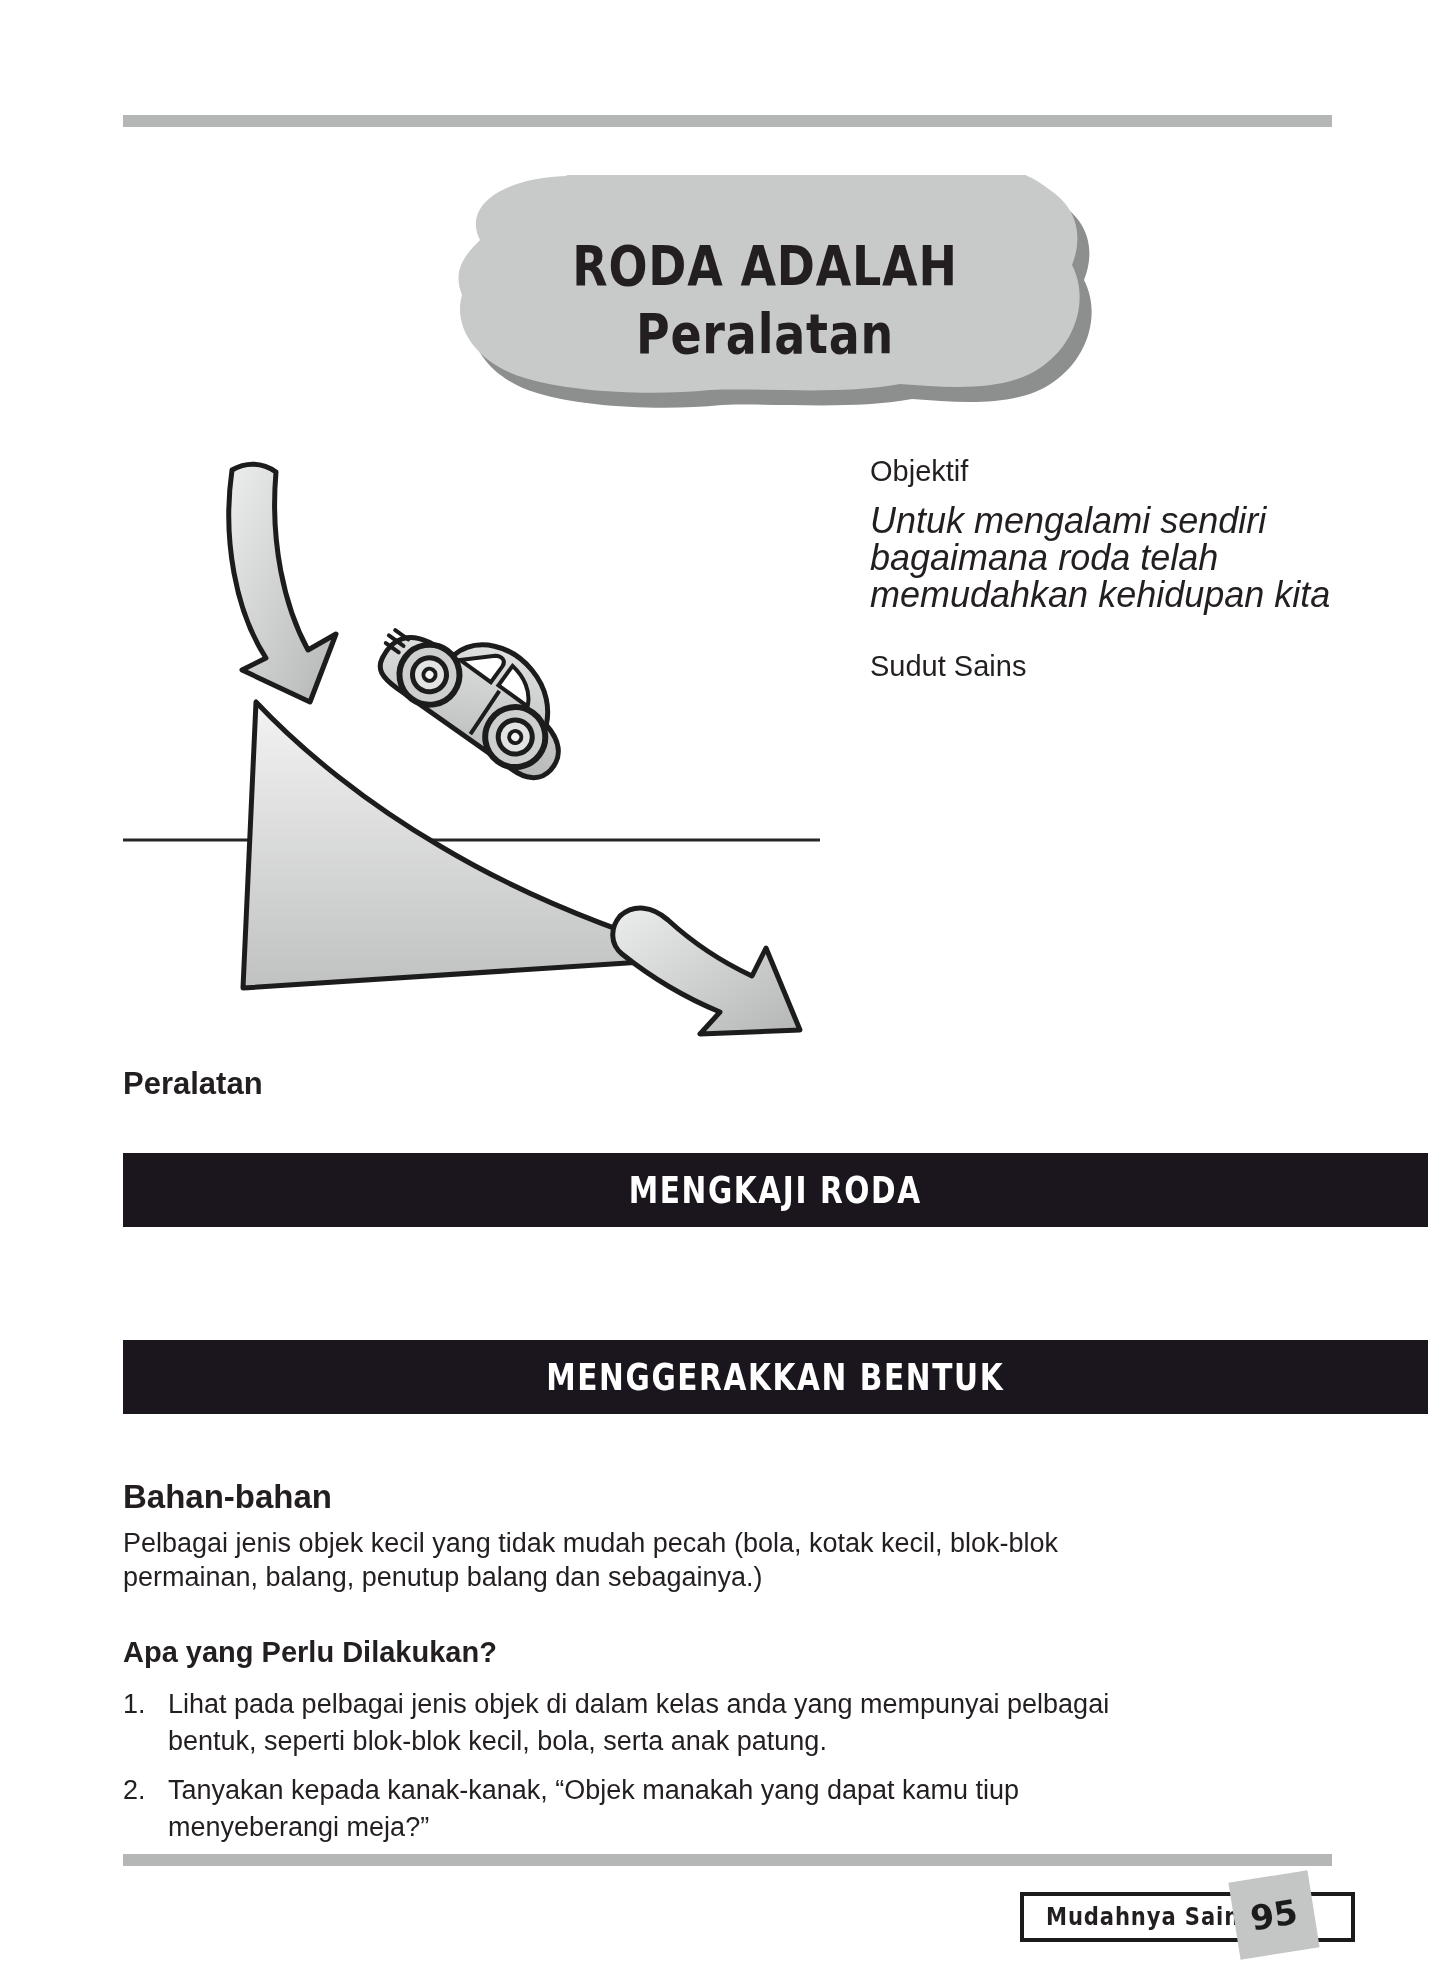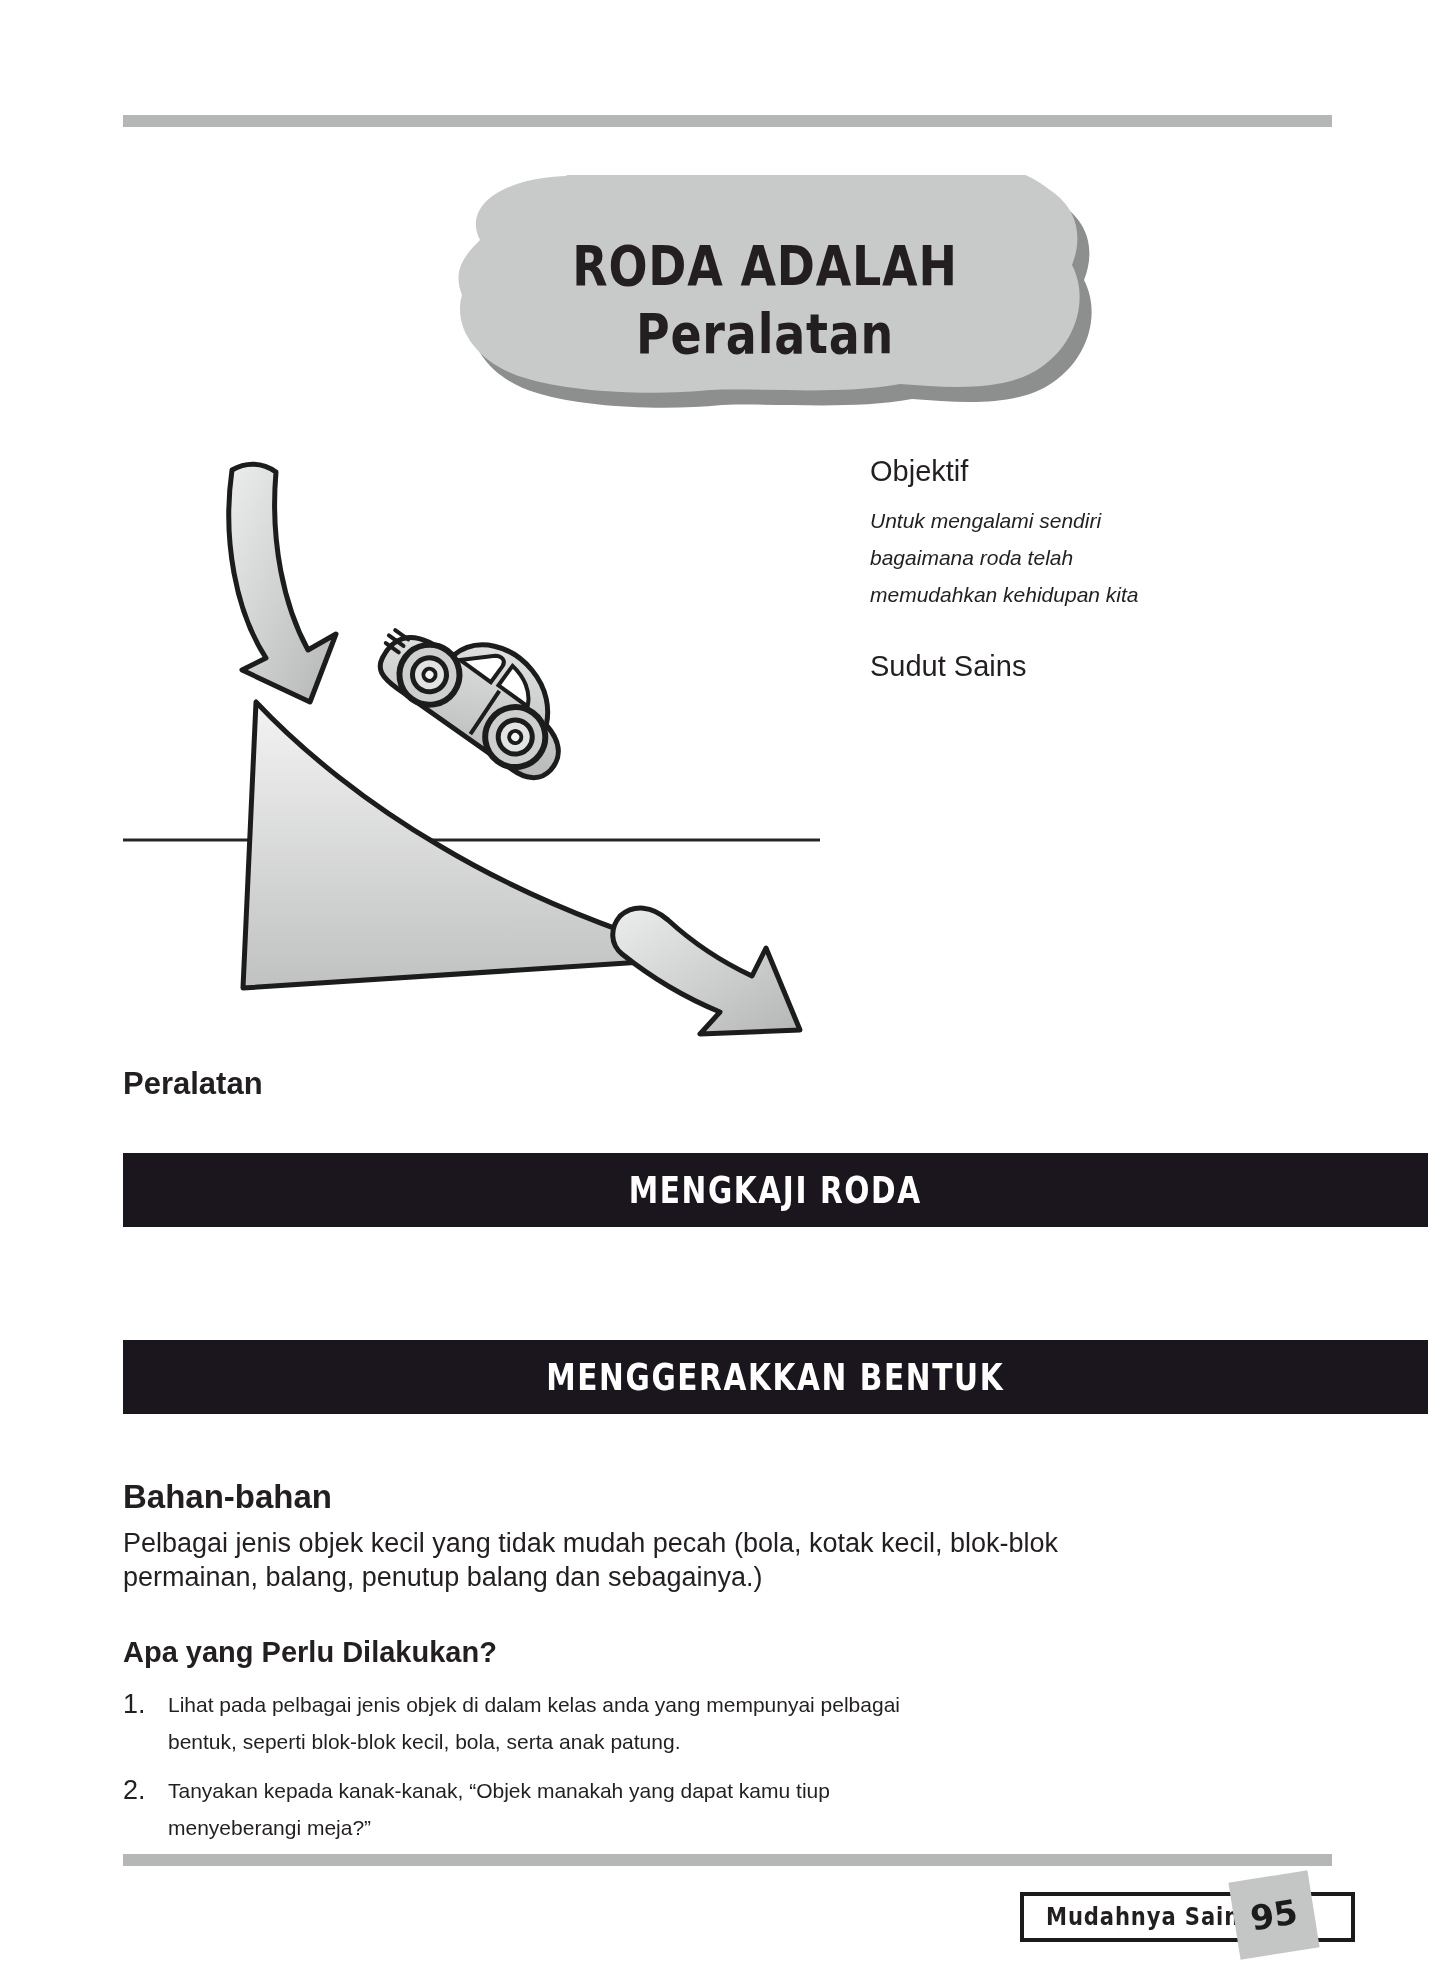--- a/index.html
+++ b/index.html
@@ -6,28 +6,28 @@
   .page{
     position:relative;width:1445px;height:1981px;background:#ffffff;
     font-family:"Liberation Sans",sans-serif;color:#231f20;overflow:hidden;
   }
   .abs{position:absolute;}
   .bar{background:#b5b7b6;height:12px;width:1209px;left:123px;}
   .comic{font-family:"DejaVu Sans",sans-serif;font-weight:800;letter-spacing:1px;}
   .title-wrap{left:445px;top:232px;width:640px;text-align:center;line-height:68px;}
   .title-line{font-size:56px;transform:scaleX(.82);transform-origin:50% 50%;white-space:nowrap;}
   .rc-head{font-weight:normal;font-size:29px;}
-  .rc-para{font-style:italic;font-size:21px;line-height:37px;white-space:pre-line;width:470px;}
+  .rc-para{font-style:italic;font-size:36px;line-height:37px;white-space:pre-line;width:470px;}
   .h-bold{font-weight:bold;}
   .banner{left:123px;width:1305px;height:74px;background:#1b161d;display:flex;align-items:center;justify-content:center;}
   .banner-text{color:#ffffff;font-size:37px;transform:scaleX(.8);letter-spacing:2px;white-space:nowrap;}
   .body-para{font-size:27px;line-height:40px;white-space:pre-line;width:1260px;}
   .step{display:flex;}
   .step-num{width:45px;font-size:27px;line-height:37px;flex:0 0 45px;}
-  .step-text{font-size:21px;line-height:37px;white-space:pre-line;}
+  .step-text{font-size:27px;line-height:37px;white-space:pre-line;}
   .footer-box{left:1020px;top:1892px;width:305px;height:42px;border:4px solid #1b1b1b;
     display:flex;align-items:center;padding-left:22px;}
   .footer-title{font-size:24px;transform:scaleX(.88);transform-origin:0 50%;white-space:nowrap;}
   .page-tab{left:1234px;top:1876px;width:80px;height:78px;background:#c4c6c5;
     transform:rotate(-9deg);display:flex;align-items:center;justify-content:center;z-index:3;}
   .page-num{font-size:34px;font-weight:800;font-family:"DejaVu Sans",sans-serif;color:#1b1b1b;}
 </style>
 </head>
 <body>
 

